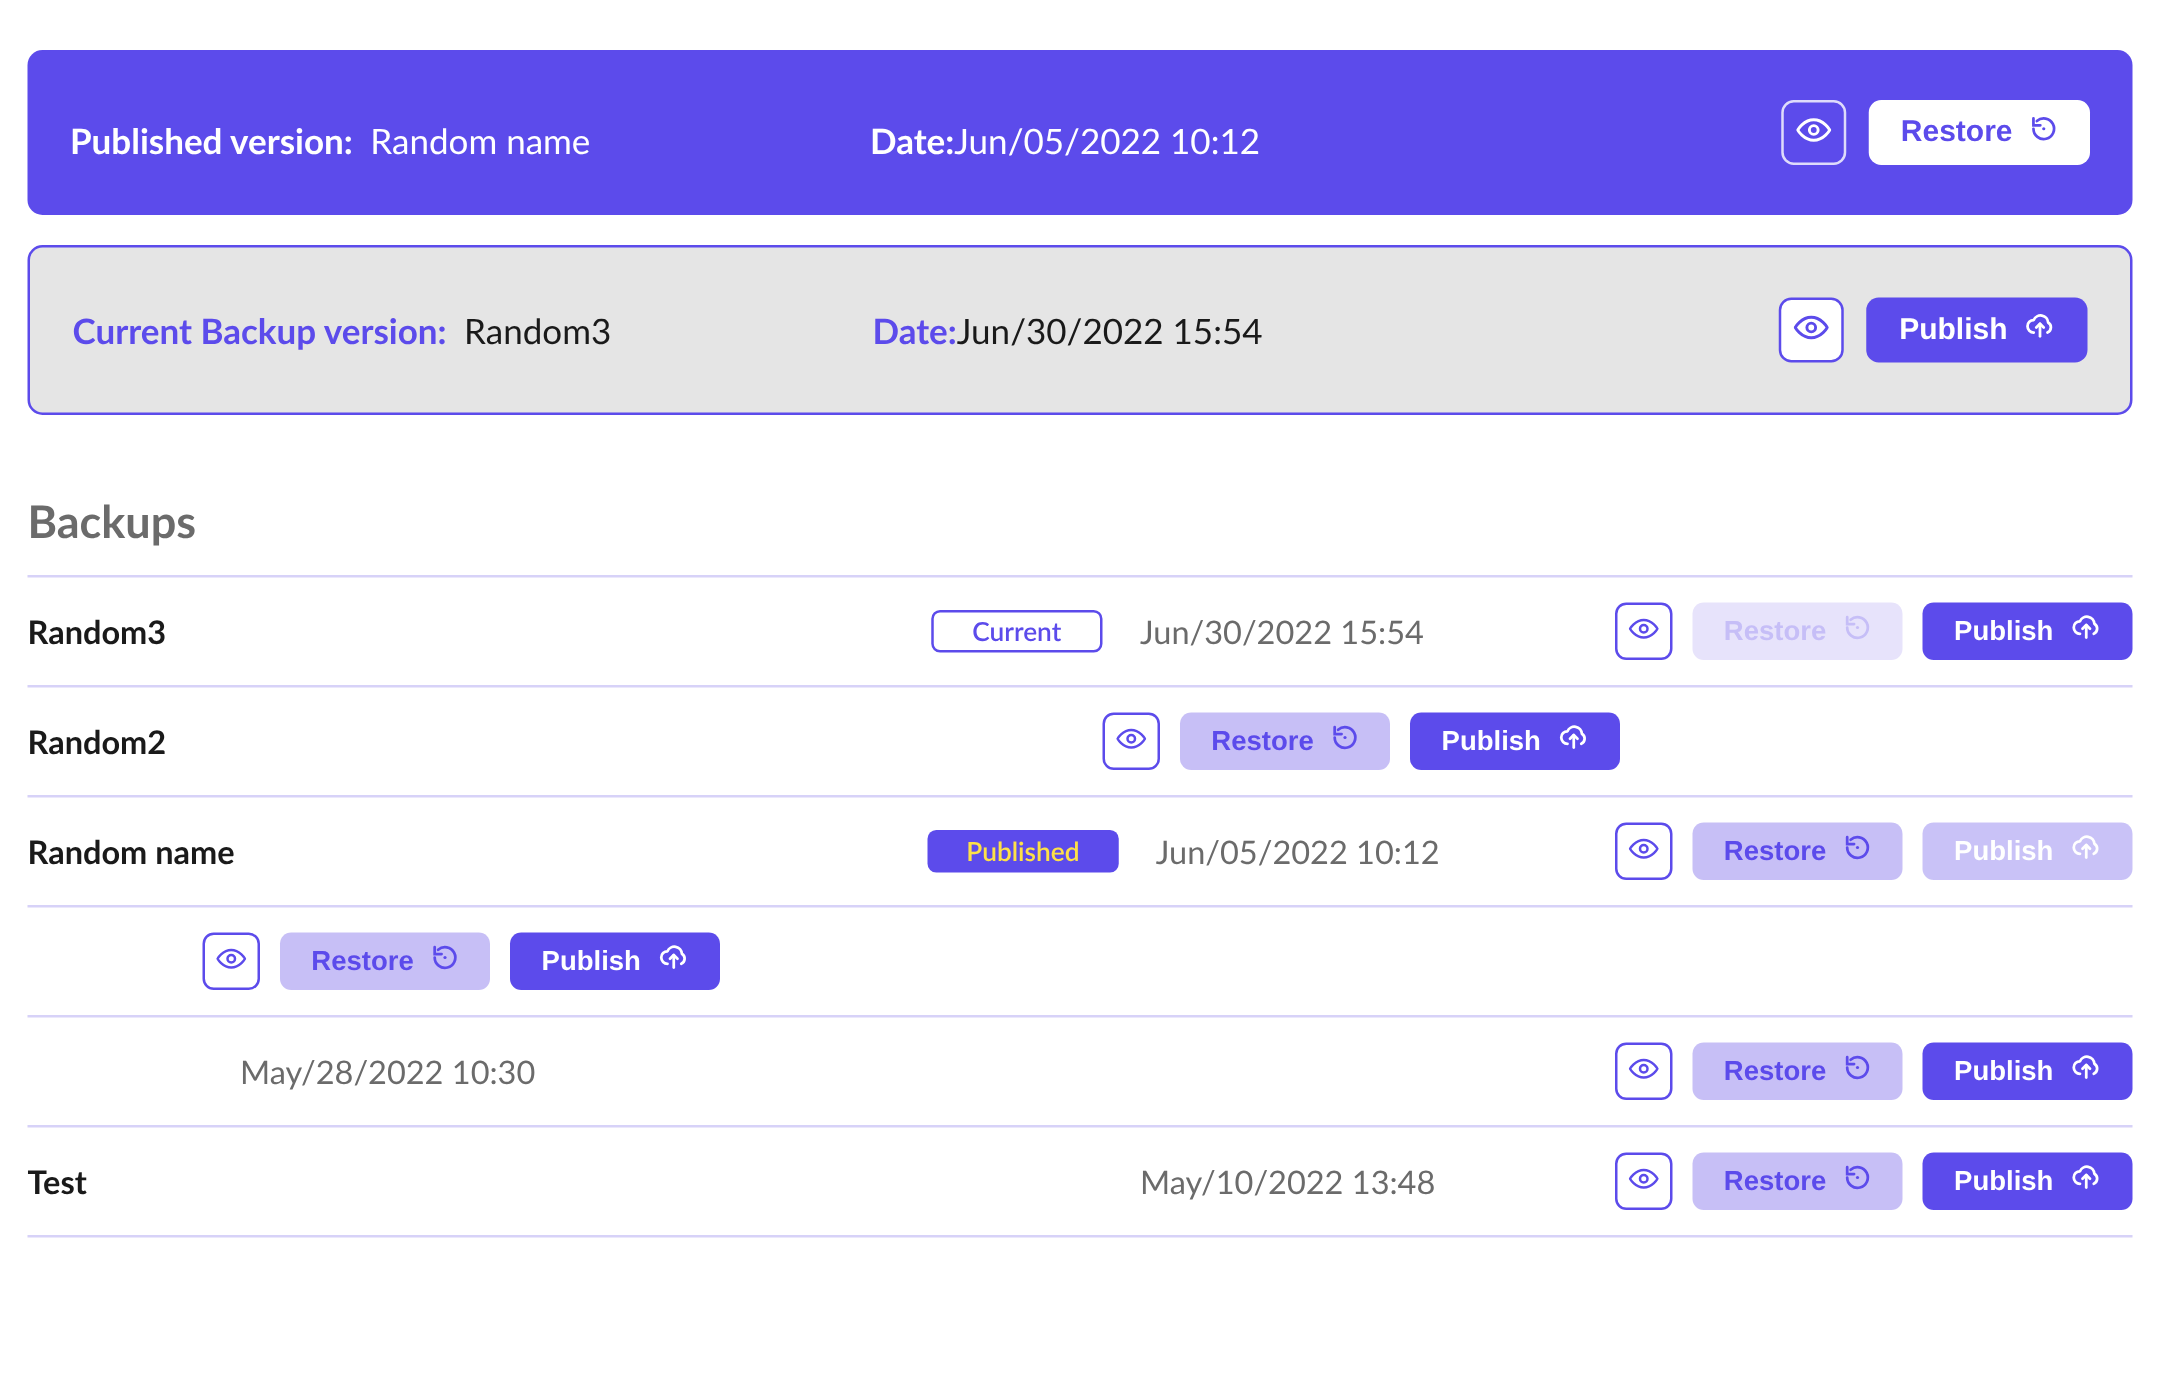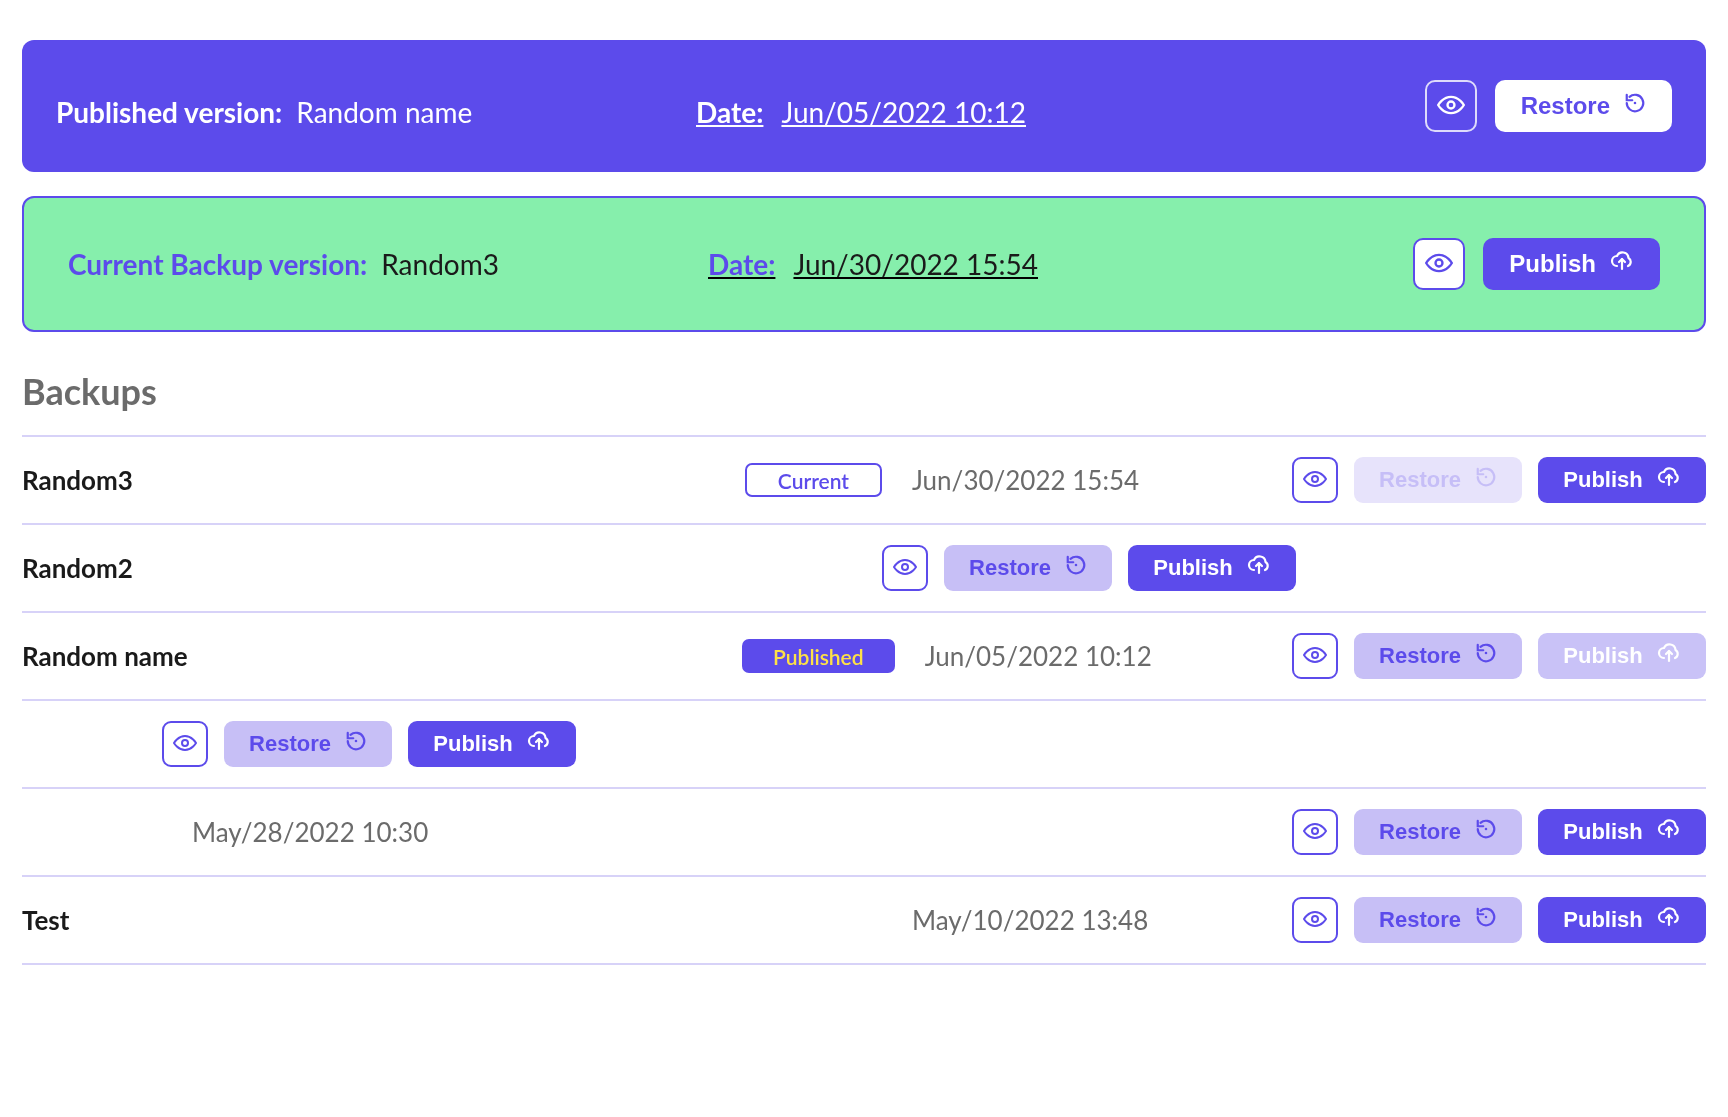--- a/index.html
+++ b/index.html
@@ -43,23 +43,21 @@
     font-weight: 700;
     margin-top: 12px;
   }
   .label-val-white {
     font-size: 28px;
     font-weight: 400;
   }
   .col-date {
     display:flex;
     align-items:baseline;
-    gap:18px;
     flex:1;
-    text-decoration:underline;
   }
   .actions {
     display: flex;
     gap: 18px;
     align-items: center;
   }
   .icon-btn {
     width: 52px;
     height: 52px;
     border-radius: 10px;
@@ -95,41 +93,41 @@
   .btn.primary {
     background: var(--primary);
     color: #fff;
   }
 
   
   .current-card {
     margin-top: 24px;
     border: 2px solid var(--primary);
     border-radius: 12px;
-    padding: 40px 44px;
-    display: flex;
-    align-items: center;
-    background:#86efac;
+    padding: 40px 34px;
+    display: flex;
+    align-items: center;
+    background:#e5e5e5;
   }
   .current-card .col-label { display:flex; align-items:baseline; gap:14px; flex:0 0 640px;}
   .label-purple {
     color: var(--primary);
     font-size: 28px;
     font-weight: 700;
   }
   .label-val-dark {
     color: var(--text-dark);
     font-size: 28px;
     font-weight: 400;
   }
   .date-dark { color: var(--text-dark); font-size:28px; }
 
   
   .section-title {
-    margin-top: 37px;
+    margin-top: 62px;
     font-size: 36px;
     font-weight: 700;
     color: var(--text-grey);
   }
   .divider {
     height: 2px;
     background: var(--primary-faint);
     margin-top: 22px;
   }
   .backup-row {

